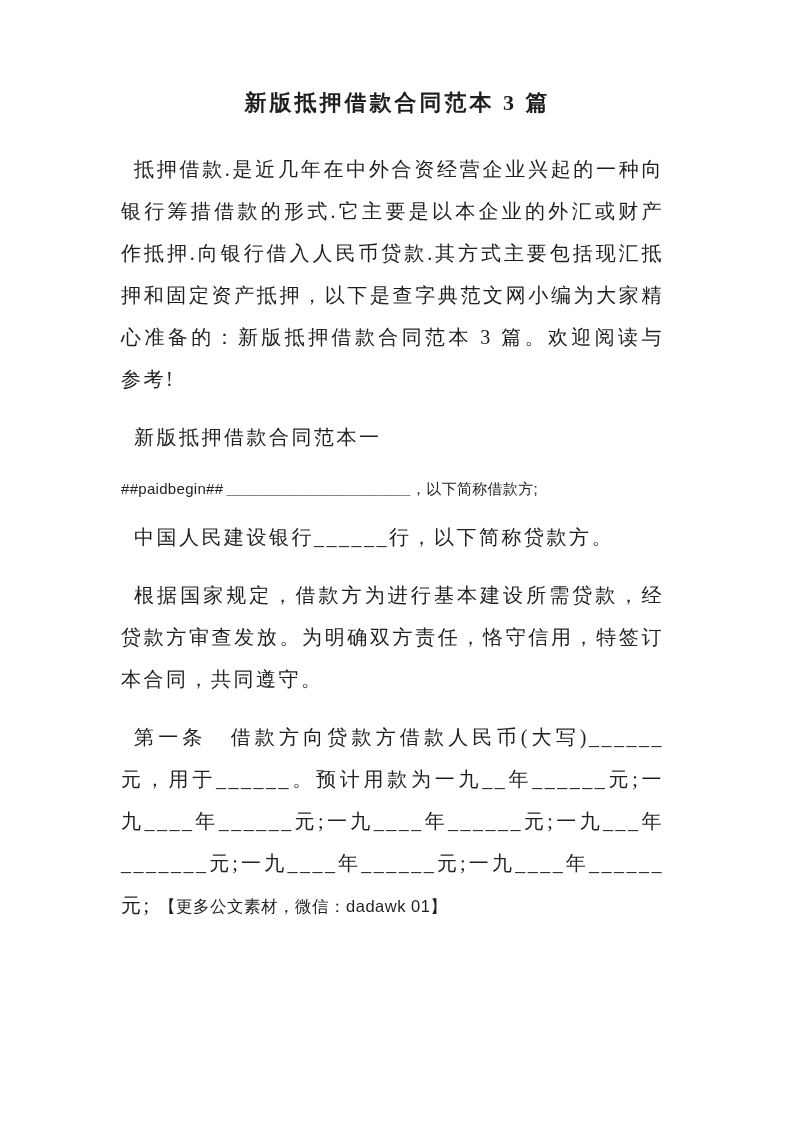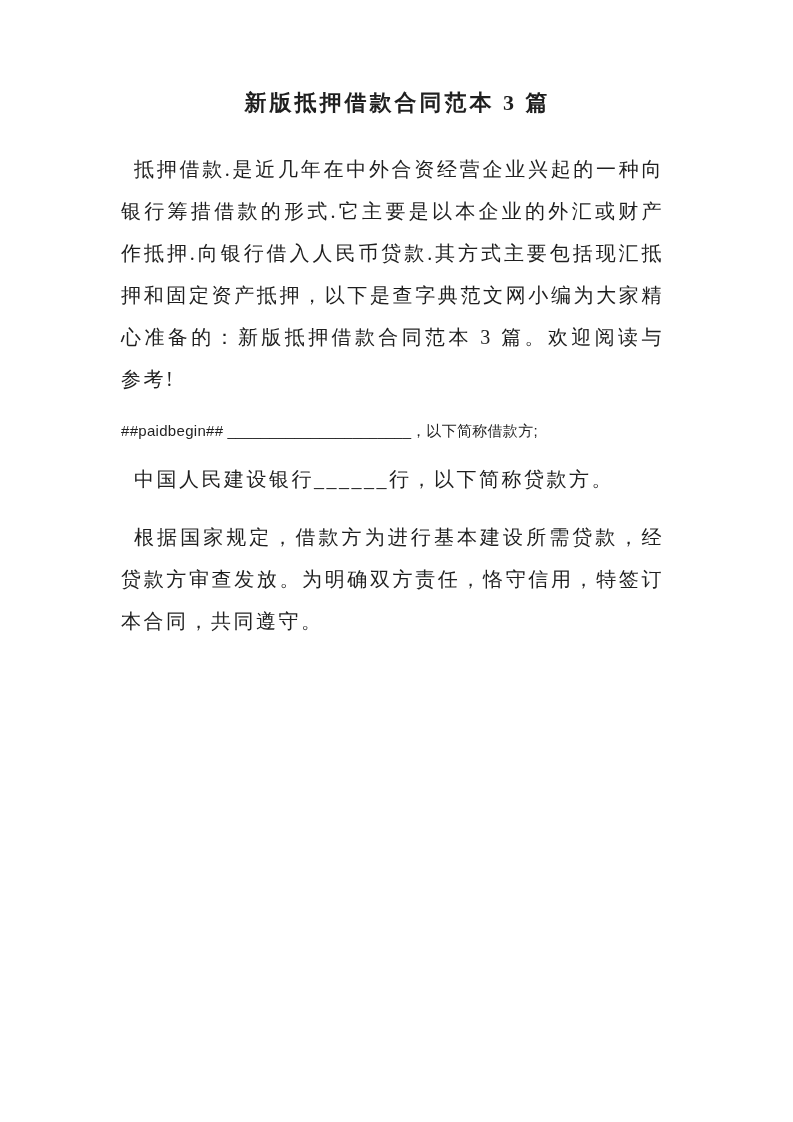--- a/index.html
+++ b/index.html
@@ -41,42 +41,47 @@
     font-family: "Liberation Sans", "DejaVu Sans", sans-serif;
     font-size: 15px;
     line-height: 30px;
     letter-spacing: 0.3px;
     text-indent: 0;
     margin: 2px 0 12px 0;
     white-space: nowrap;
   }
   .small-line .blank {
     letter-spacing: 0;
+    font-style: italic;
   }
   .watermark {
     font-family: "Liberation Sans", "DejaVu Sans", sans-serif;
     font-size: 16.5px;
     letter-spacing: 0.5px;
     white-space: nowrap;
   }
 </style>
 </head>
 <body>
 
 <div class="page">
 
   <h1 class="doc-title">新版抵押借款合同范本 3 篇</h1>
 
   <p class="body">抵押借款.是近几年在中外合资经营企业兴起的一种向银行筹措借款的形式.它主要是以本企业的外汇或财产作抵押.向银行借入人民币贷款.其方式主要包括现汇抵押和固定资产抵押，以下是查字典范文网小编为大家精心准备的：新版抵押借款合同范本 3 篇。欢迎阅读与参考!</p>
 
+  <p class="body">新版抵押借款合同范本一</p>
 
 
   <p class="small-line">
     <span>##paidbegin##</span><span class="blank"> ______________________</span><span>，以下简称借款方;</span>
   </p>
 
   <p class="body">中国人民建设银行______行，以下简称贷款方。</p>
 
   <p class="body">根据国家规定，借款方为进行基本建设所需贷款，经贷款方审查发放。为明确双方责任，恪守信用，特签订本合同，共同遵守。</p>
 
+  <p class="body">
+    <span>第一条　借款方向贷款方借款人民币(大写)______元，用于______。预计用款为一九__年______元;一九____年______元;一九____年______元;一九___年_______元;一九____年______元;一九____年______元; </span><span class="watermark">【更多公文素材，微信：dadawk 01】</span>
+  </p>
 
 
 </div>
 
 </body></html>

